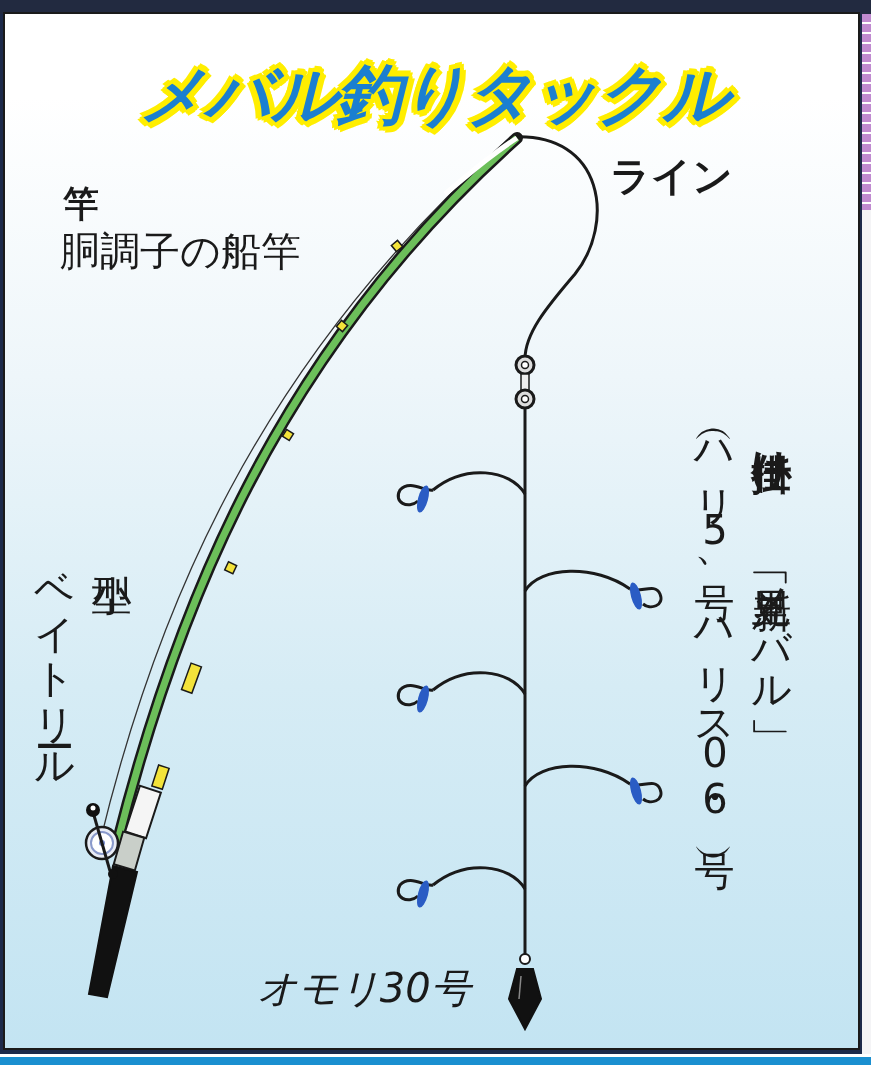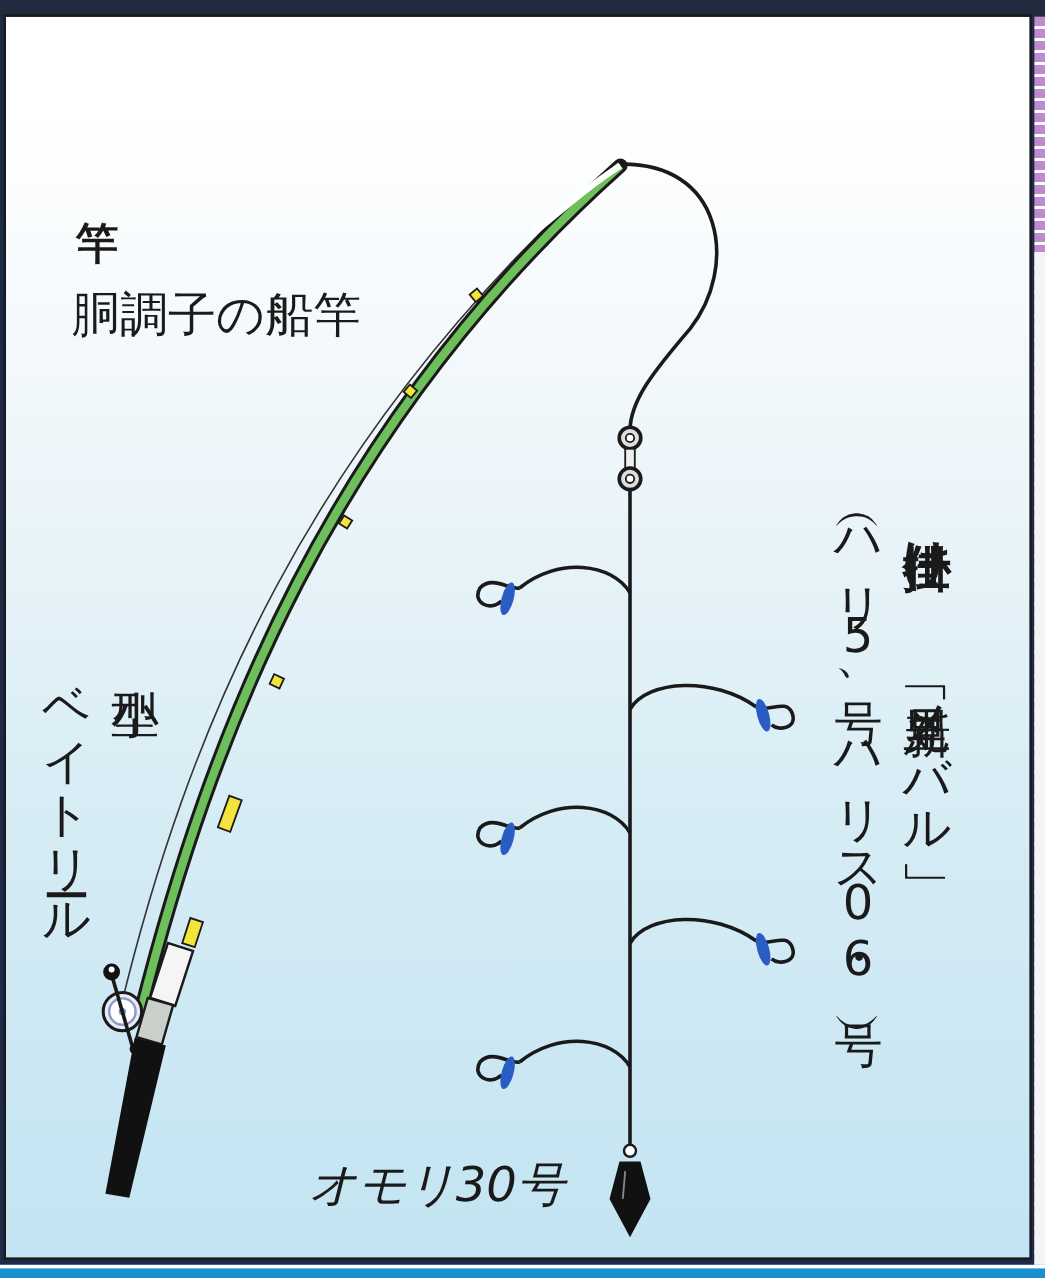--- a/index.html
+++ b/index.html
@@ -101,24 +101,26 @@
       <ellipse cx="418" cy="880" rx="5" ry="14" transform="rotate(15 418 880)"></ellipse>
     </g>
 
     <g>
       <circle cx="520" cy="945" r="5" fill="#fff" stroke="#1a1a1a" stroke-width="2"></circle>
       <path d="M512 955 L528 955 L536 985 L520 1015 L504 985 Z" fill="#111" stroke="#111" stroke-width="2"></path>
       <path d="M516 962 L514 985" stroke="#888" stroke-width="1.5"></path>
     </g>
   </svg>
 
+  <div class="title">メバル釣りタックル</div>
 
   <div class="lbl bold" style="left:58px;top:170px;font-size:36px;">竿</div>
-  <div class="lbl" style="left:55px;top:215px;font-size:40px;margin-top:12px;">胴調子の船竿</div>
+  <div class="lbl" style="left:55px;top:215px;font-size:40px;">胴調子の船竿</div>
 
+  <div class="lbl bold" style="left:605px;top:140px;font-size:40px;">ライン</div>
 
   <div class="lbl vert" style="left:85px;top:530px;font-size:40px;">小型</div>
   <div class="lbl vert" style="left:28px;top:530px;font-size:40px;">ベイトリール</div>
 
   <div class="lbl vert bold" style="left:745px;top:408px;font-size:40px;">仕掛け</div>
   <div class="lbl vert" style="left:745px;top:545px;font-size:40px;">「新里見メバル」</div>
   <div class="lbl vert" style="left:688px;top:402px;font-size:40px;">（ハリ5号、ハリス0・6号）</div>
 
   <div class="lbl" style="left:252px;top:952px;font-size:40px;font-style:italic;">オモリ30号</div>
 </div>

